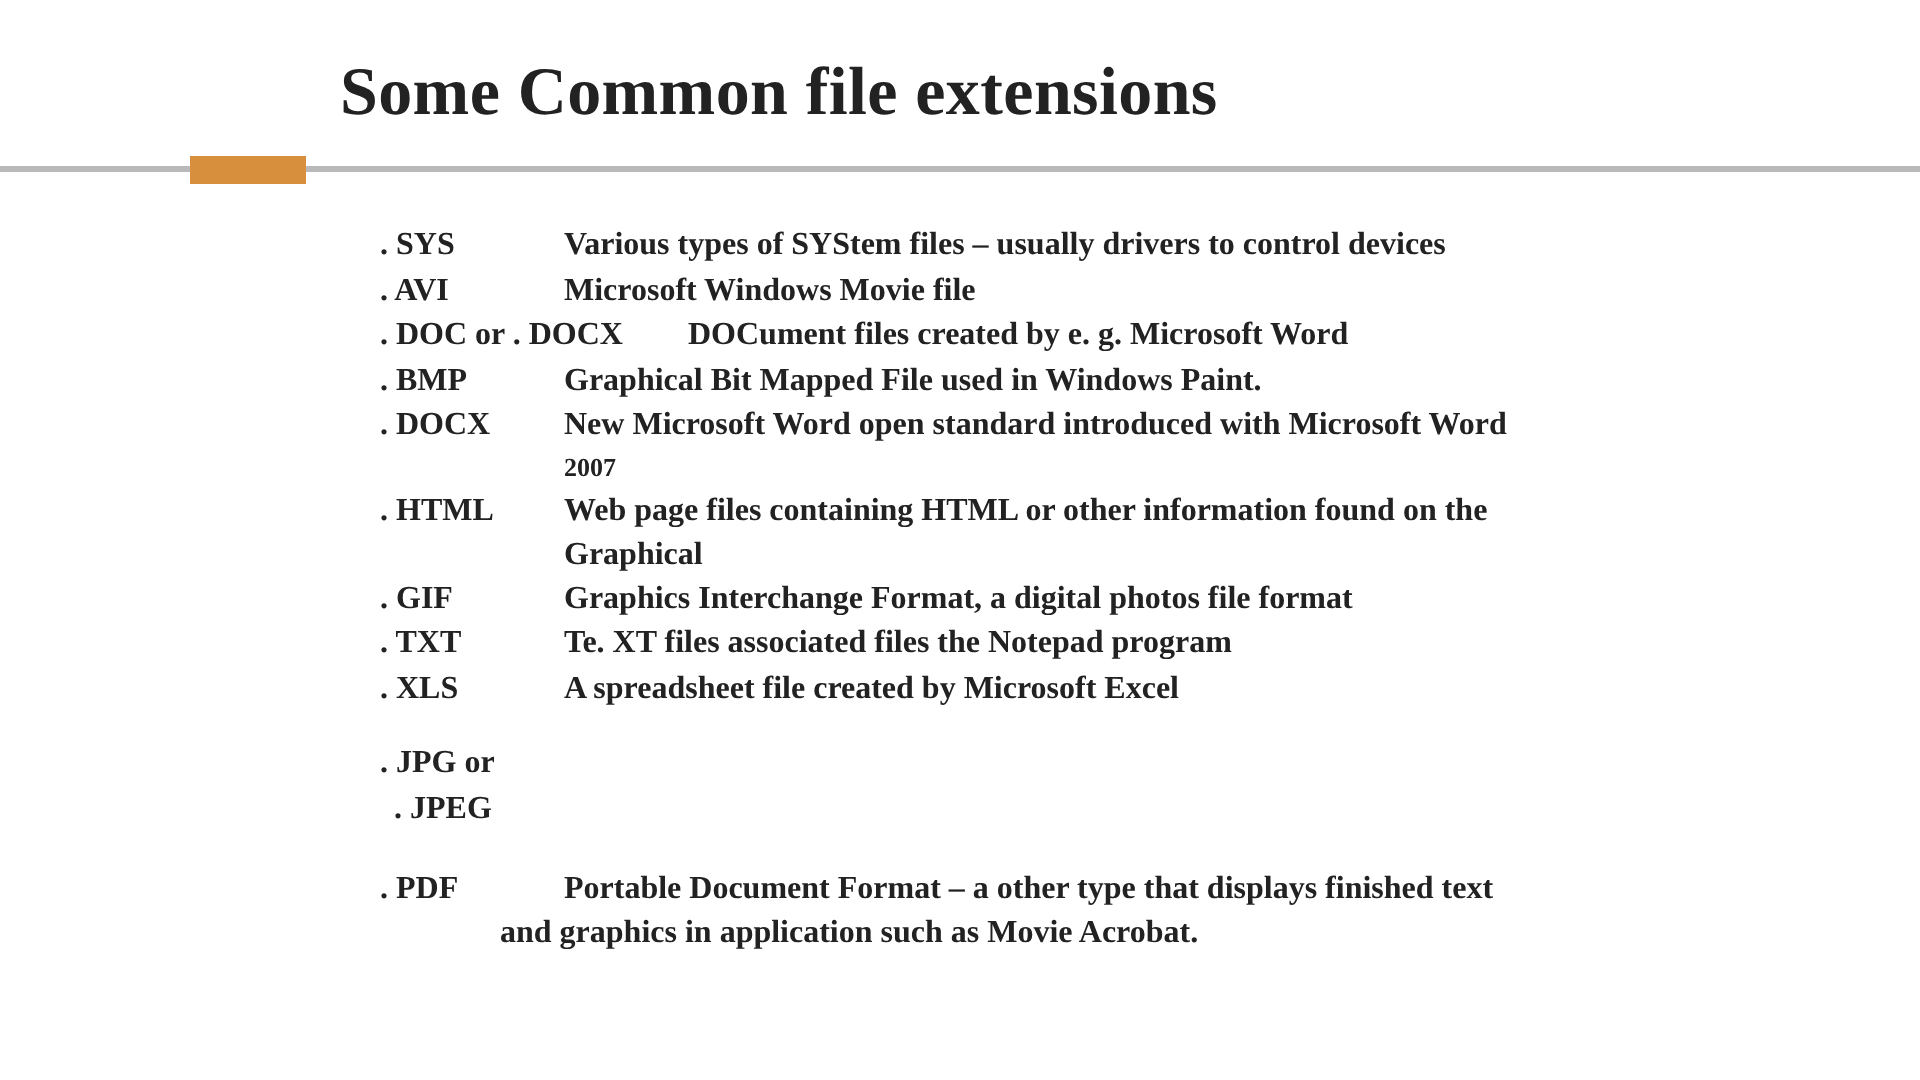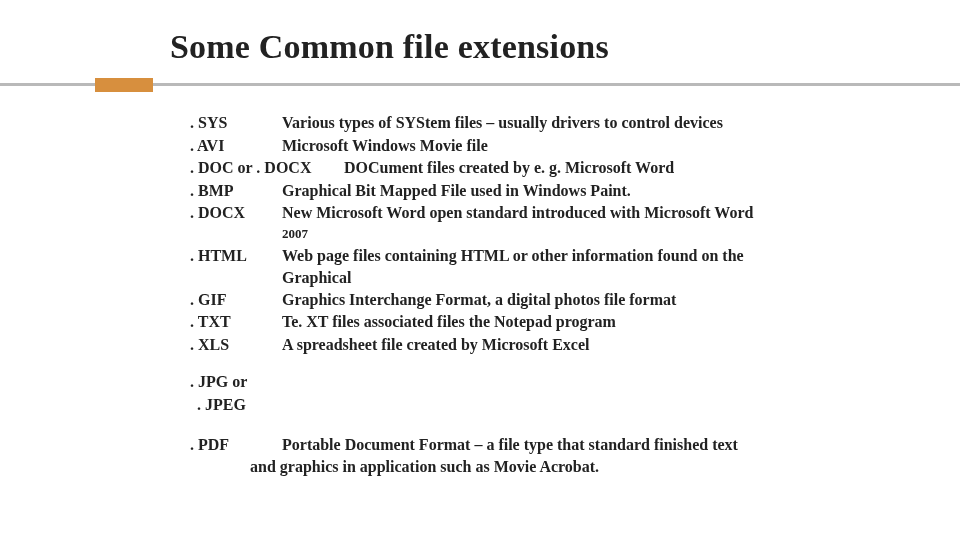--- a/index.html
+++ b/index.html
@@ -175,18 +175,18 @@
         <span class="jpeg-ext2"> . JPEG</span>
         <span class="spacer"></span>
       </div>
     </div>
 
     <div class="gap"></div>
 
     <div class="row">
       <span class="ext">. PDF</span>
       <span class="spacer"></span>
-      <span class="pdf-desc"> Portable Document Format – a file type that standard finished text</span>
+      <span class="pdf-desc"> Portable Document Format – a other type that displays finished text</span>
     </div>
     <div class="pdf-cont">and graphics in application such as Movie Acrobat.</div>
 
   </div>
 </div>
 
 </body></html>

